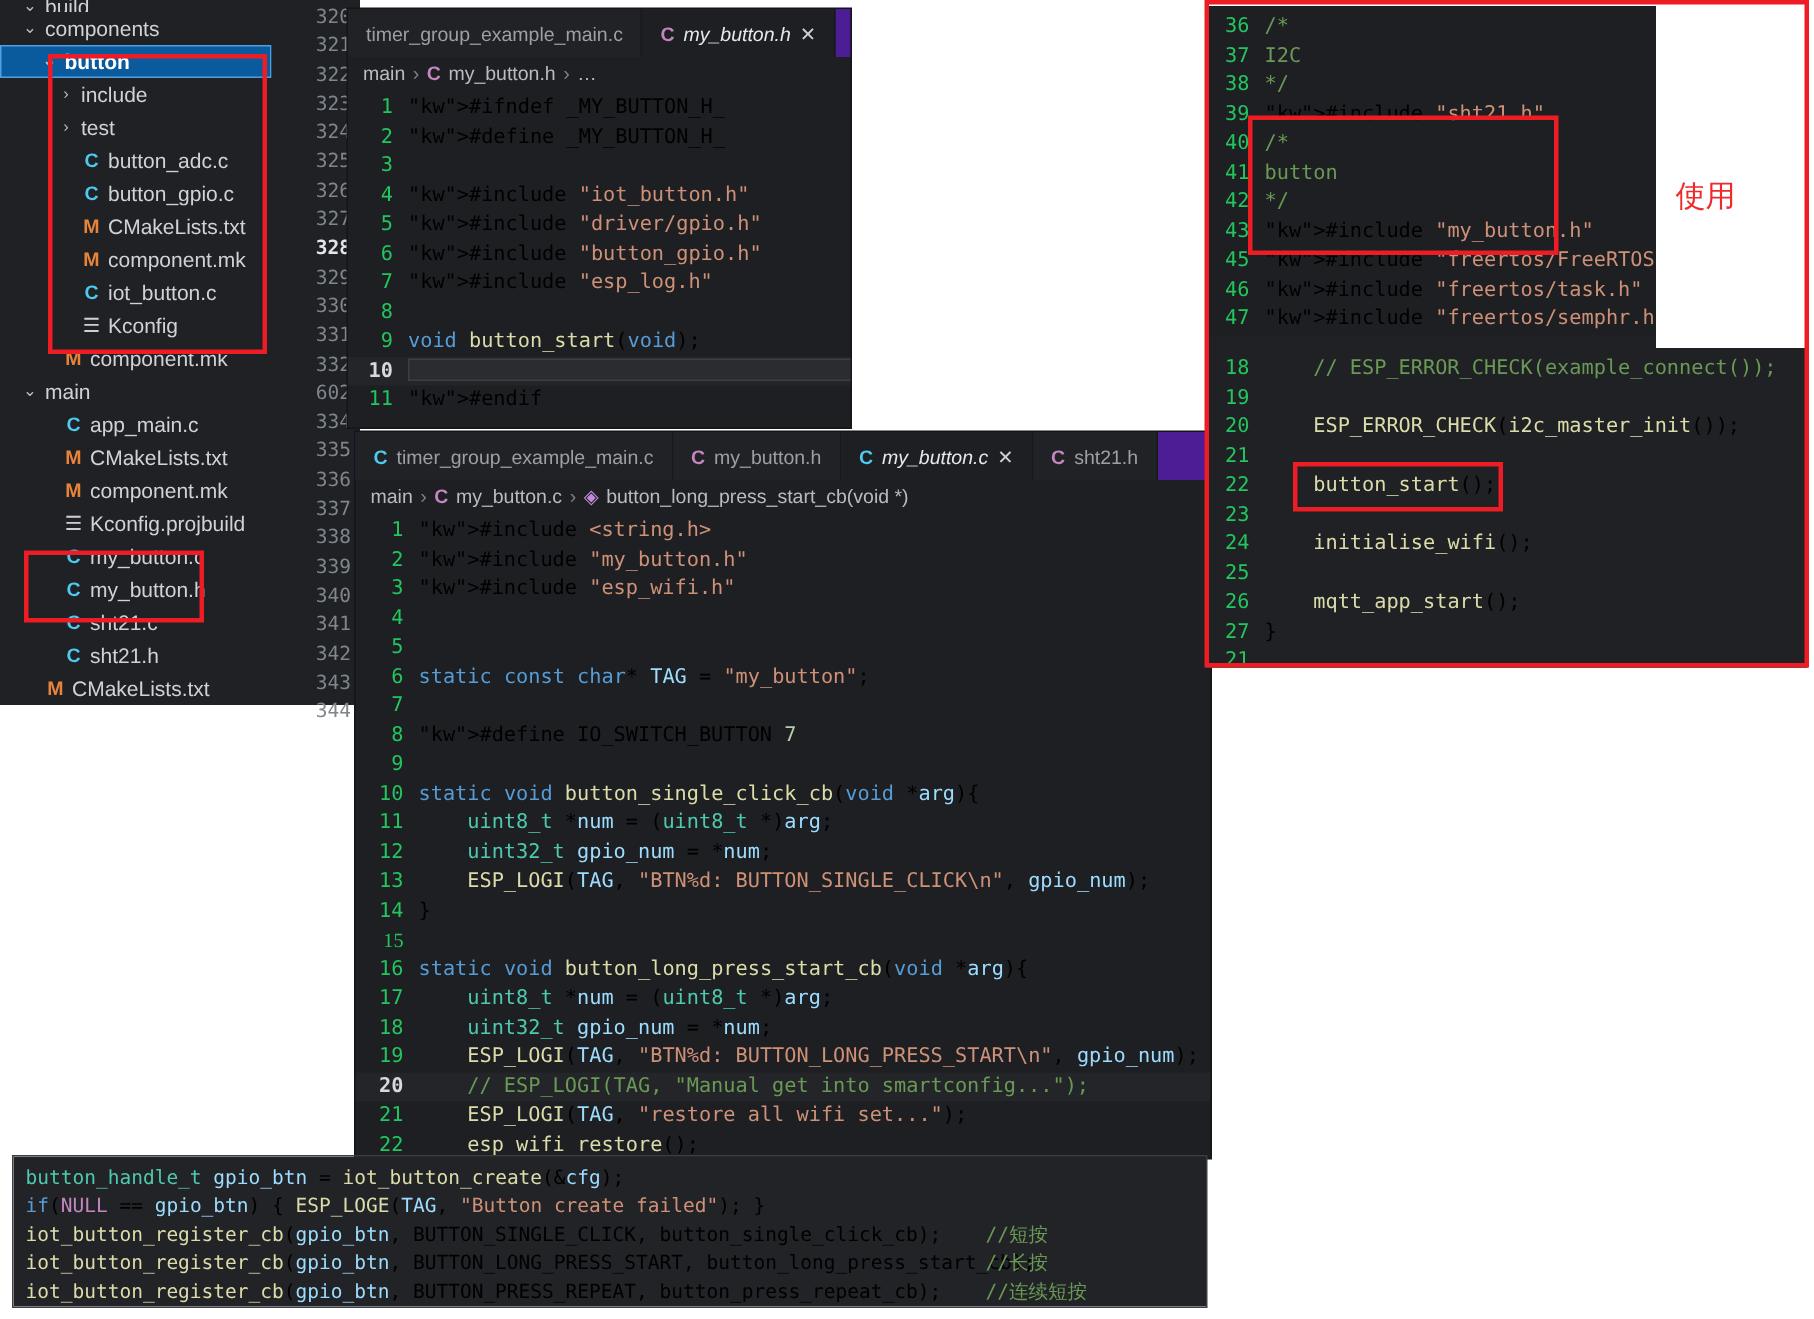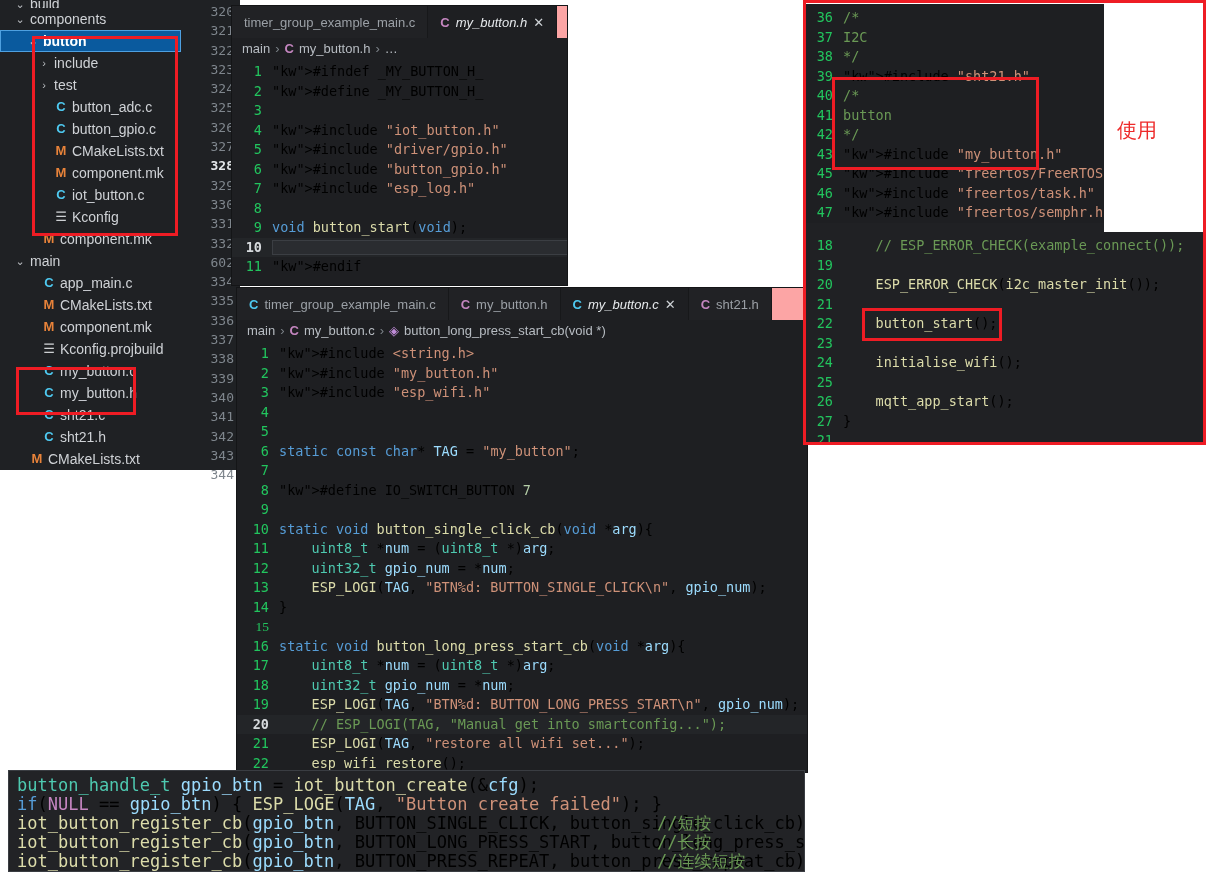--- a/index.html
+++ b/index.html
@@ -66,21 +66,21 @@
   .bg-gutter .ln.cur { color:#e3e6e9; font-weight:700; }
 
   
   .panel {
     position: absolute;
     background: #1e1f22;
     overflow: hidden;
   }
   .tabbar {
     display: flex; align-items: stretch;
-    background: #fca5a5;
+    background: #4c1d95;
     height: 32px;
   }
   .tab {
     display:flex; align-items:center; gap:6px;
     padding: 0 12px;
     font-family: "Liberation Sans", sans-serif;
     font-size: 13px;
     color: #9ba0a6;
     background: #212225;
     white-space: nowrap;
@@ -425,21 +425,21 @@
       <div class="cline"><div class="gut" style="width: 38px; min-width: 38px;">26</div><div class="ctxt">    <span class="fn">mqtt_app_start</span>();</div></div>
       <div class="cline"><div class="gut" style="width: 38px; min-width: 38px;">27</div><div class="ctxt">}</div></div>
       <div class="cline"><div class="gut" style="width: 38px; min-width: 38px;">21</div><div class="ctxt"></div></div>
     </div>
 
   <div class="redbox" style="left:862px; top:308px; width:140px; height:33px;"></div>
 
   <div class="redbox" style="left:803px; top:0px; width:403px; height:445px;"></div>
 
   <div class="panel" style="left:8px; top:770px; width:797px; height:102px; background:#222326; border:1px solid #3a3d42;">
-    <div class="code" id="pb-code" style="font-size:17px; line-height:19px; background:#222326; padding-top:5px; padding-left:8px;">
+    <div class="code" id="pb-code" style="font-size:13px; line-height:19px; background:#222326; padding-top:5px; padding-left:8px;">
         <div class="cline" style="height: 19px;"><div class="ctxt" style="flex: 0 0 auto; width: 640px;"><span class="typ">button_handle_t</span> <span class="id">gpio_btn</span> = <span class="fn">iot_button_create</span>(&amp;<span class="id">cfg</span>);</div></div>
         <div class="cline" style="height: 19px;"><div class="ctxt" style="flex: 0 0 auto; width: 640px;"><span class="kw2">if</span>(<span class="kw">NULL</span> == <span class="id">gpio_btn</span>) { <span class="fn">ESP_LOGE</span>(<span class="id">TAG</span>, <span class="str">"Button create failed"</span>); }</div></div>
         <div class="cline" style="height: 19px;"><div class="ctxt" style="flex: 0 0 auto; width: 640px;"><span class="fn">iot_button_register_cb</span>(<span class="id">gpio_btn</span>, BUTTON_SINGLE_CLICK, button_single_click_cb);</div><div class="cmt">//短按</div></div>
         <div class="cline" style="height: 19px;"><div class="ctxt" style="flex: 0 0 auto; width: 640px;"><span class="fn">iot_button_register_cb</span>(<span class="id">gpio_btn</span>, BUTTON_LONG_PRESS_START, button_long_press_start_cb);</div><div class="cmt">//长按</div></div>
         <div class="cline" style="height: 19px;"><div class="ctxt" style="flex: 0 0 auto; width: 640px;"><span class="fn">iot_button_register_cb</span>(<span class="id">gpio_btn</span>, BUTTON_PRESS_REPEAT, button_press_repeat_cb);</div><div class="cmt">//连续短按</div></div>
       </div>
   </div>
 
 </div>
 

